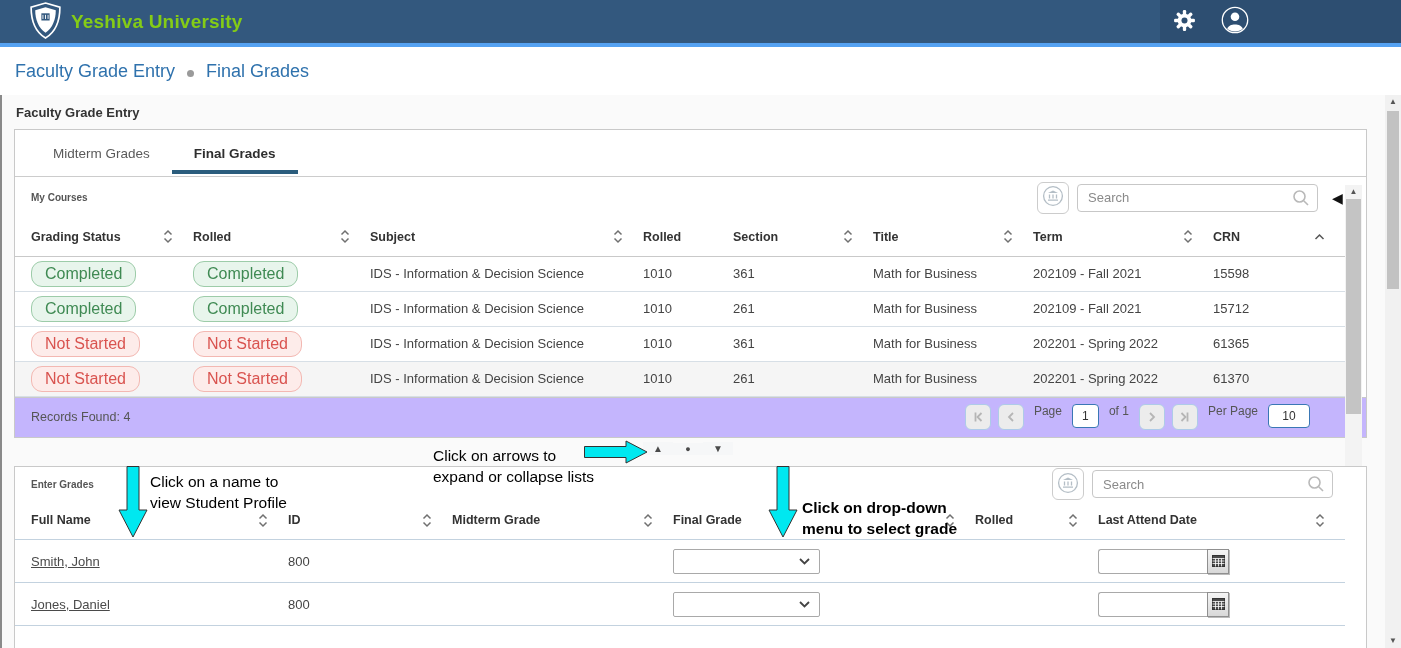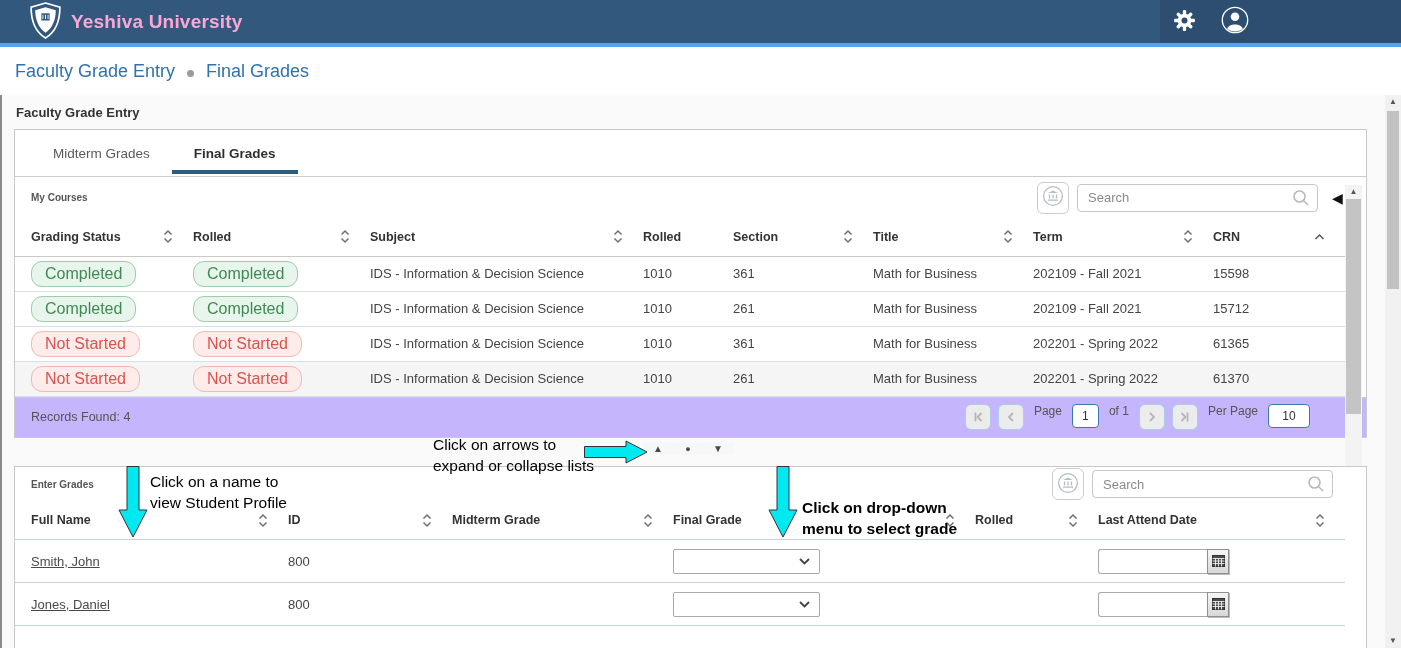--- a/index.html
+++ b/index.html
@@ -3,21 +3,21 @@
 <meta charset="utf-8">
 <style>
   * { margin:0; padding:0; box-sizing:border-box; }
   html,body { width:1401px; height:648px; overflow:hidden; }
   body { position:relative; font-family:"Liberation Sans", sans-serif; background:#fafafa; color:#333; }
 
   
   .topbar { position:absolute; left:0; top:0; width:1401px; height:43px; background:#33587e; }
   .topbar-right { position:absolute; right:0; top:0; width:241px; height:43px; background:#2d4e71; display:flex; align-items:center; gap:24px; padding-left:12px; }
   .brand { position:absolute; left:30px; top:2px; display:flex; align-items:center; gap:10px; height:40px; }
-  .brand-name { color:#f9a8d4; font-size:19px; font-weight:bold; letter-spacing:0.2px; }
+  .brand-name { color:#84cc16; font-size:19px; font-weight:bold; letter-spacing:0.2px; }
   .icon-btn { background:none; border:none; cursor:pointer; display:flex; align-items:center; justify-content:center; }
   .accent-line { position:absolute; left:0; top:43px; width:1401px; height:4px; background:#55a2f2; }
 
   
   .crumb-bar { position:absolute; left:0; top:47px; width:1401px; height:48px; background:#ffffff; display:flex; align-items:center; padding-left:15px; }
   .crumb-link { color:#2f72ad; font-size:18px; text-decoration:none; cursor:pointer; }
   .crumb-dot { width:7px; height:7px; border-radius:50%; background:#9a9a9a; margin:4px 12px 0 12px; }
 
   
   .page-body { position:absolute; left:0; top:95px; width:1401px; height:553px; background:#fafafa; border-left:2px solid #8a8a8a; overflow:hidden; }
@@ -486,21 +486,21 @@
     </table>
   </div>
 
   <div class="expand-controls" style="position:absolute; left:641px; top:347px;">
     <span class="ec tri">▲</span>
     <span class="ec dot">●</span>
     <span class="ec tri">▼</span>
   </div>
 </div>
 
-<div class="anno-text" style="left:433px; top:434px;">
+<div class="anno-text" style="left:433px; top:445px;">
   <div>Click on arrows to</div>
   <div>expand or collapse lists</div>
 </div>
 <svg class="anno-arrow" style="left:584px; top:440px;" width="64" height="24" viewBox="0 0 64 24">
   <polygon points="0.5,6.5 42,6.5 42,1 63,12 42,23 42,17.5 0.5,17.5" fill="#00e8f0" stroke="#333" stroke-width="1"></polygon>
 </svg>
 
 <svg class="anno-arrow" style="left:118px; top:466px;" width="30" height="72" viewBox="0 0 30 72">
   <polygon points="9,0.5 21,0.5 21,44 29,44 15,71 1,44 9,44" fill="#00e8f0" stroke="#333" stroke-width="1"></polygon>
 </svg>

